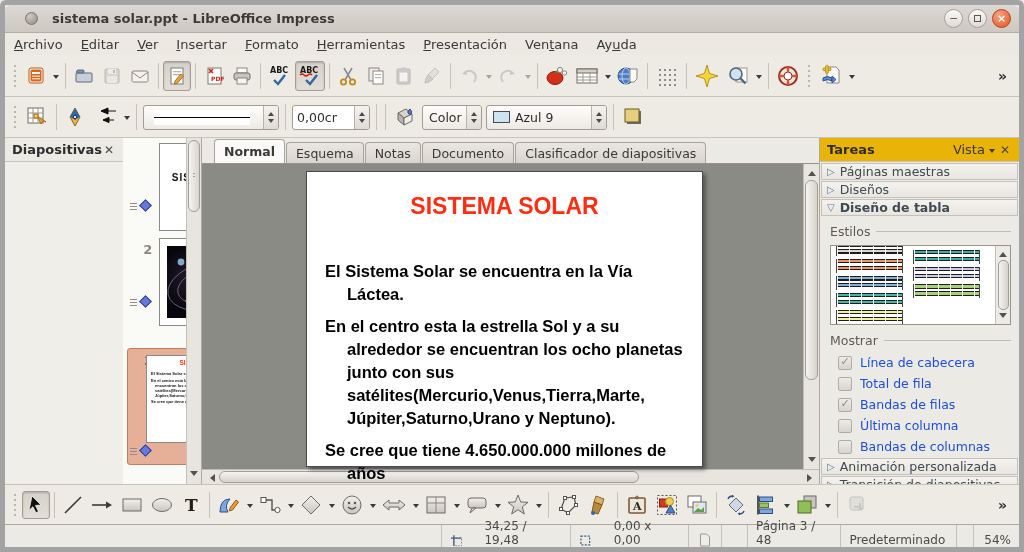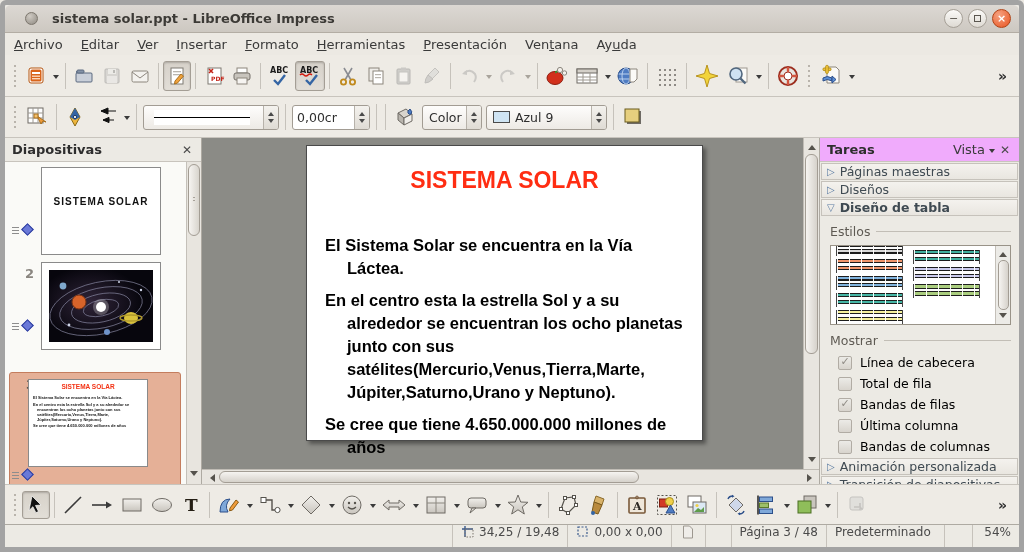--- a/index.html
+++ b/index.html
@@ -43,21 +43,21 @@
   .swatch{width:17px;height:12px;border:1px solid #4a4a4a;margin-right:5px;flex:none}
   .field{height:25px;border:1px solid #a29c93;border-radius:3px;background:#fff;display:flex;align-items:center;margin:0 2px}
   .field input{border:0;outline:0;width:48px;padding:0 4px;font:12.5px "DejaVu Sans",sans-serif;color:#2e2e2e;background:transparent}
   .linestyle-box{width:96px;height:15px;margin:0 4px;background:#fff;display:flex;align-items:center}
   .linestyle-box div{width:100%;height:1px;background:#000}
 
   
   .main{flex:1;display:flex;min-height:0}
 
   
-  .slides-panel{width:197px;flex:none;display:flex;flex-direction:column;border-right:1px solid #aeaaa2;background:#f0eee9}
+  .slides-panel{width:197px;flex:none;display:flex;border-right:1px solid #aeaaa2;background:#f0eee9}
   .panel-header{height:24px;flex:none;display:flex;align-items:center;padding:0 7px;border-bottom:1px solid #c8c4bd;background:#eceae4}
   .panel-header .ttl{font-weight:bold;color:#2e2e2e}
   .panel-close{margin-left:auto;color:#4a4a4a;font-size:12px;padding:0 2px}
   .slides-body{flex:1;position:relative;background:#fafaf7;overflow:hidden}
   .spanel-scroll{position:absolute;right:0;top:0;bottom:0;width:15px;background:#e8e5df;border-left:1px solid #c4c0b9}
   .spanel-thumb{position:absolute;left:1px;right:1px;top:2px;height:72px;border-radius:7px;border:1px solid #a39d94;background:linear-gradient(90deg,#f6f4f1,#d8d4cd)}
   .spanel-thumb::after{content:"";position:absolute;left:4px;right:4px;top:32px;height:6px;background:repeating-linear-gradient(180deg,#a7a199 0 1px,transparent 1px 3px)}
   .spanel-down{position:absolute;left:1px;right:1px;bottom:2px;height:14px;display:flex;align-items:center;justify-content:center}
   .slide-thumb{position:absolute;left:36px;width:120px;height:88px;background:#fff;border:1px solid #8a8a8a}
   .slide-number{position:absolute;font-weight:bold;color:#8a8680;font-size:13px}
@@ -87,50 +87,50 @@
   .sbtn{flex:none;width:16px;height:15px;display:flex;align-items:center;justify-content:center}
   .vthumb{margin:1px;height:200px;border-radius:6px;border:1px solid #a39d94;background:linear-gradient(90deg,#f6f4f1,#d6d2cb)}
   .hthumb{margin:1px;width:420px;border-radius:6px;border:1px solid #a39d94;background:linear-gradient(#f6f4f1,#d6d2cb)}
   .tri-u{width:0;height:0;border:4px solid transparent;border-bottom:5px solid #55524c}
   .tri-d{width:0;height:0;border:4px solid transparent;border-top:5px solid #55524c}
   .tri-l{width:0;height:0;border:4px solid transparent;border-right:5px solid #55524c}
   .tri-r{width:0;height:0;border:4px solid transparent;border-left:5px solid #55524c}
 
   
   .tasks{width:200px;flex:none;display:flex;flex-direction:column;border-left:1px solid #aeaaa2;background:#eceae4}
-  .tasks .panel-header{background:#f0abfc}
+  .tasks .panel-header{background:#eab308}
   .vista{margin-left:auto;display:flex;align-items:center;gap:2px;color:#3a3a3a}
   .secbar{height:17px;margin:1px 1px 0 1px;flex:none;display:flex;align-items:center;gap:5px;padding-left:5px;background:linear-gradient(#f4f2ee,#e9e6e0);border:1px solid #c6c2bb;font-size:12.5px;color:#3f4a52}
   .secbar .tri{color:#5b7ca3;font-size:10px}
   .secbar.open{font-weight:bold}
   .group-label{display:flex;align-items:center;gap:6px;margin:8px 8px 4px 10px;color:#5e5a53;font-size:12.5px}
   .group-label .rule{flex:1;height:1px;background:#c2beb6}
   .stylebox{margin:2px 8px 0 10px;height:80px;background:#fff;border:1px solid #999388;position:relative;overflow:hidden;flex:none}
   .stylegrid{position:absolute;left:5px;top:-4px;right:20px;display:flex;gap:10px}
   .scol{display:flex;flex-direction:column}
   .ts{width:67px;height:14px;margin-bottom:3px;flex:none;border-left:1px solid #444;border-right:1px solid #444;
       background-image:repeating-linear-gradient(90deg,rgba(255,255,255,.95) 0 1px,transparent 1px 12px),
                        repeating-linear-gradient(180deg,#1c1c1c 0 1px,transparent 1px 3.5px),
                        repeating-linear-gradient(180deg,var(--c) 0 3.5px,#fdfdfd 3.5px 7px)}
   .lbscroll{position:absolute;right:0;top:0;bottom:0;width:15px;background:#ecebe7;border-left:1px solid #c4c0b9;display:flex;flex-direction:column;align-items:center}
   .lbscroll .th{width:11px;flex:1;margin:1px 0;border-radius:5px;border:1px solid #a39d94;background:linear-gradient(90deg,#f6f4f1,#d6d2cb)}
   .checkrow{display:flex;align-items:center;gap:8px;height:21px;margin-left:18px;flex:none}
   .checkbox{width:14px;height:14px;border:1px solid #b1aca4;border-radius:2px;background:linear-gradient(#ecebe7,#d8d4cd);display:flex;align-items:center;justify-content:center;color:#8f8b84;font-size:11px}
   .checkbox .mark{display:none;margin-top:-2px}
   .checkrow[data-checked="true"] .mark{display:block}
-  .checklabel{color:#000000;font-size:12.5px}
+  .checklabel{color:#1d4ed8;font-size:12.5px}
   .tasks-bottom{margin-top:auto}
 
   
   .drawbar{height:40px;flex:none;display:flex;align-items:center;background:#eeebe5;border-top:1px solid #c8c4bd;padding:0 4px}
   .drawbar .tbtn{height:28px}
 
   
   .statusbar{height:23px;flex:none;display:flex;align-items:center;background:#eceae4;border-top:1px solid #aeaaa2;font-size:12px;color:#4a4a4a}
-  .sseg{display:flex;align-items:flex-start;gap:5px;padding:0 8px;height:100%;border-right:1px solid #c6c2bb}
+  .sseg{display:flex;align-items:flex-end;gap:22px;padding:0 8px;height:100%;border-right:1px solid #c6c2bb}
   .sseg.first{width:448px;border-left:none}
   .sseg.nob{border-right:none}
 </style>
 </head>
 <body>
 
 <div class="app">
 
   <div class="titlebar">
     <div class="win-icon"></div>
@@ -516,20 +516,27 @@
         <div class="spanel-scroll">
           <div class="spanel-thumb"></div>
           <div class="spanel-down">
               <span class="tri-d"></span>
             </div>
         </div>
       </div>
     </div>
 
     <div class="center">
+      <div class="tabbar">
+        <div class="tab active">Normal</div>
+        <div class="tab">Esquema</div>
+        <div class="tab">Notas</div>
+        <div class="tab">Documento</div>
+        <div class="tab">Clasificador de diapositivas</div>
+      </div>
       <div class="work-row">
         <div class="workspace">
           <div class="canvas">
             <div class="slide-title">SISTEMA SOLAR</div>
             <div class="slide-body">
               <p>El Sistema Solar se  encuentra en la Vía Láctea.</p>
               <p>En el centro esta la estrella Sol y a su alrededor se encuentran los ocho planetas junto con sus satélites(Mercurio,Venus,Tierra,Marte, Júpiter,Saturno,Urano y Neptuno).</p>
               <p>Se cree que tiene 4.650.000.000 millones de años</p>
             </div>
           </div>

